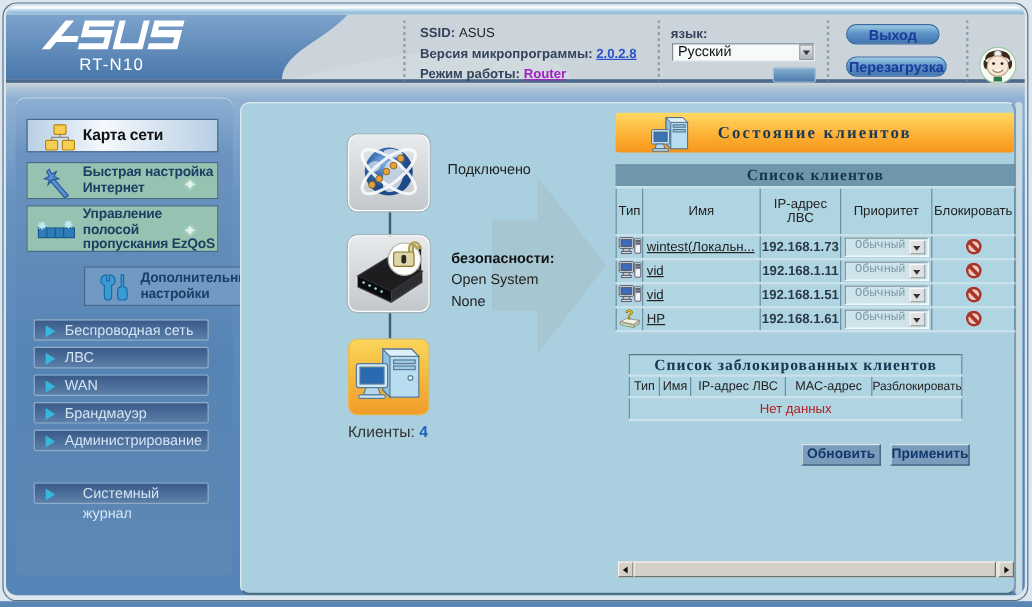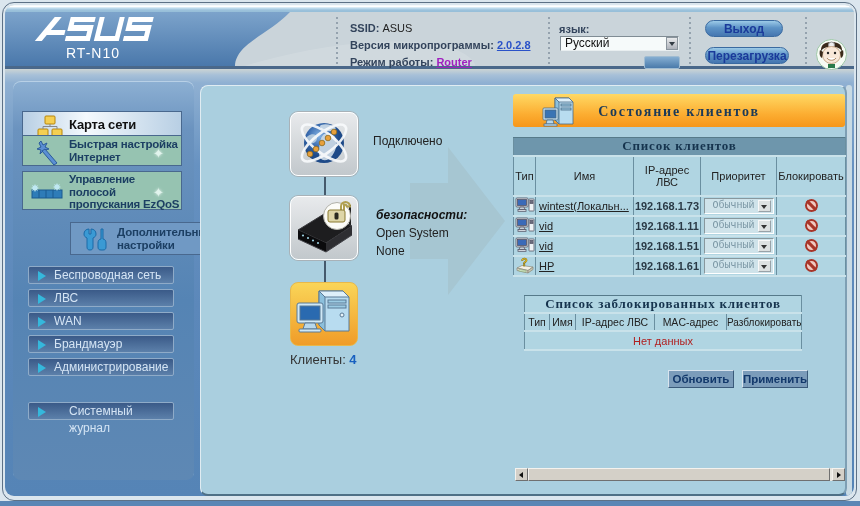--- a/index.html
+++ b/index.html
@@ -28,42 +28,42 @@
 #langbtn { left:661px; top:32px; width:12px; height:13px; background:linear-gradient(#e8eaec,#aeb2ba); border:1px solid #8a949c; }
 #langbtn::after { content:""; position:absolute; left:2px; top:4px; border-left:3.5px solid transparent; border-right:3.5px solid transparent; border-top:4.5px solid #333c44; }
 #gobtn { left:639px; top:51px; width:36px; height:13px; background:linear-gradient(#85aed2,#4a7aaa); border:1px solid #a0bcd2; border-radius:2px; }
 .pill { width:78px; height:17px; border-radius:9px; background:linear-gradient(#9dcbe8 0%,#5d93c6 45%,#4576b0 100%); border:1px solid #3a6aa0; color:#1a3a9a; font-weight:bold; font-size:12px; text-align:center; line-height:16px; }
 #exit { left:700px; top:15px; }
 #reboot { left:700px; top:42px; width:84px; }
 #mascot { left:811px; top:34px; width:31px; height:31px; border-radius:50%; background:#f6fbf4; border:1px solid #9ec8a8; }
 
 #sidebar { left:8px; top:76px; width:181px; height:399px; border-radius:8px; background:linear-gradient(#8db0d3 0%, #6b93bf 12%, #5584b4 55%, #5e88b4 100%); box-shadow:inset 0 1px 0 #b8d0e6; }
 .sbtn { left:17px; width:160px; border:1px solid #49688e; }
-#b1 { top:106px; height:28px; background:linear-gradient(90deg,#b8cfe4,#f4f9fd 40%,#b8cfe4); }
+#b1 { top:94px; height:28px; background:linear-gradient(90deg,#b8cfe4,#f4f9fd 40%,#b8cfe4); }
 #b1 .t { color:#111; font-weight:bold; font-size:13px; }
 .green { background:#96c3b1; }
 .sbtn .t { position:absolute; left:46px; width:112px; font-size:11.5px; font-weight:bold; color:#1c3f63; line-height:13px; white-space:nowrap; letter-spacing:-0.2px; }
 .star { position:absolute; color:#eafaf4; font-size:13px; text-shadow:0 0 3px #fff; opacity:.9; }
 #b2 { top:130px; height:31px; }
 #b3 { top:166px; height:39px; }
 #b4 { top:217px; height:33px; background:#7099c4;margin-left:48px; }
 .sub { left:23px; width:146px; height:18px; border:1px solid #8fabc8; border-radius:2px; background:linear-gradient(#3a5a88,#5c80aa); color:#d4e4f4; font-size:12px; line-height:17px; padding-left:25px; }
 .sub .tri { position:absolute; left:9px; top:4px; width:0; height:0; border-left:8px solid #35b8dc; border-top:5px solid transparent; border-bottom:5px solid transparent; }
 
 #main { left:195px; top:80px; width:647px; height:411px; background:#aacfdf; border:1px solid #e0ecf2; border-right:2px solid #7e9fb4; border-bottom:2px solid #4e7086; border-radius:8px; }
 #mainlight { left:841px; top:80px; width:6px; height:411px; background:#c8dae4; border-radius:3px; }
 
 .card { width:68px; height:64px; border-radius:8px; background:linear-gradient(#e8eaec,#c2c8cc); border:1px solid #fff; box-shadow:0 0 0 1px #a8b2b8; }
 #cglobe { left:285px; top:107px; }
 #crouter { left:285px; top:191px; }
 #ccomp { left:285px; top:277px; background:linear-gradient(#fad558,#f09c28); border:1px solid #e8b84a; box-shadow:none; }
 #vline { left:319px; top:171px; width:2px; height:106px; background:#455a6c; }
 .mapt { font-size:12px; color:#222; }
 #t1 { left:368px; top:129px; }
-#t2 { left:371px; top:203px; font-weight:bold; color:#111;font-style:italic; }
+#t2 { left:371px; top:203px; font-weight:bold; color:#111; }
 #t3 { left:371px; top:221px; }
 #t4 { left:371px; top:239px; }
 #t5 { left:285px; top:347px; font-size:13px; color:#333; }
 #t5 b { color:#1860c0; }
 #arrow { left:405px; top:142px; }
 
 #banner { left:508px; top:89px; width:332px; height:33px; background:linear-gradient(#ffd964 0%, #fcae32 60%, #f6961a 100%); border-radius:3px; }
 #bannert { left:508px; top:99px; width:332px; text-align:center; font-weight:bold; font-size:14px; color:#1c3a58; font-family:"Liberation Serif",serif; letter-spacing:1.8px; }
 #bicon { left:536px; top:91px; }
 table { border-collapse:collapse; font-size:11px; color:#222; }

